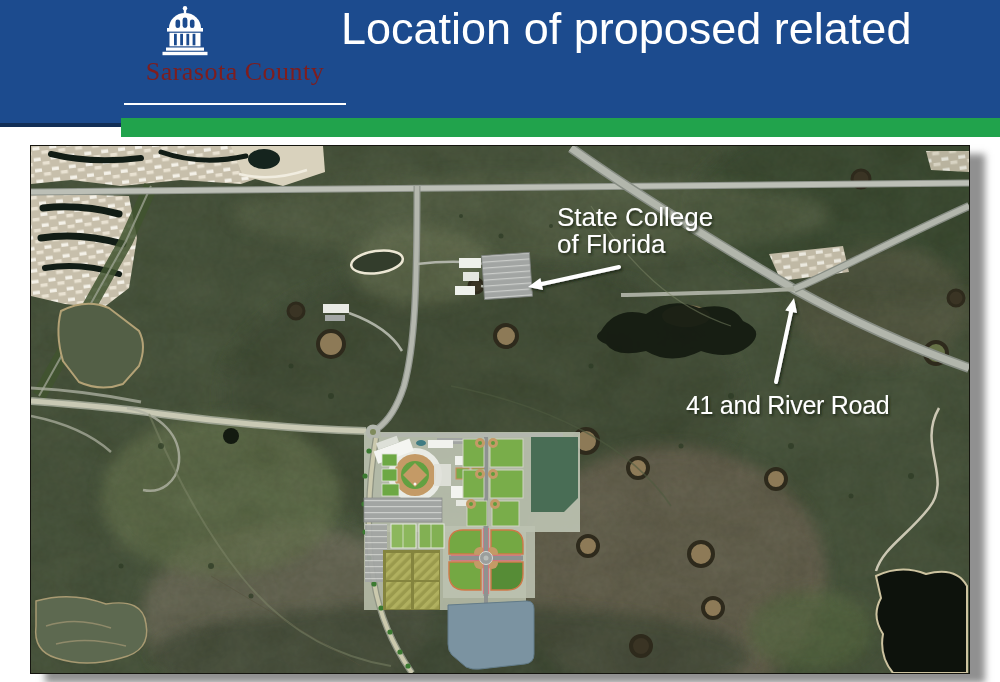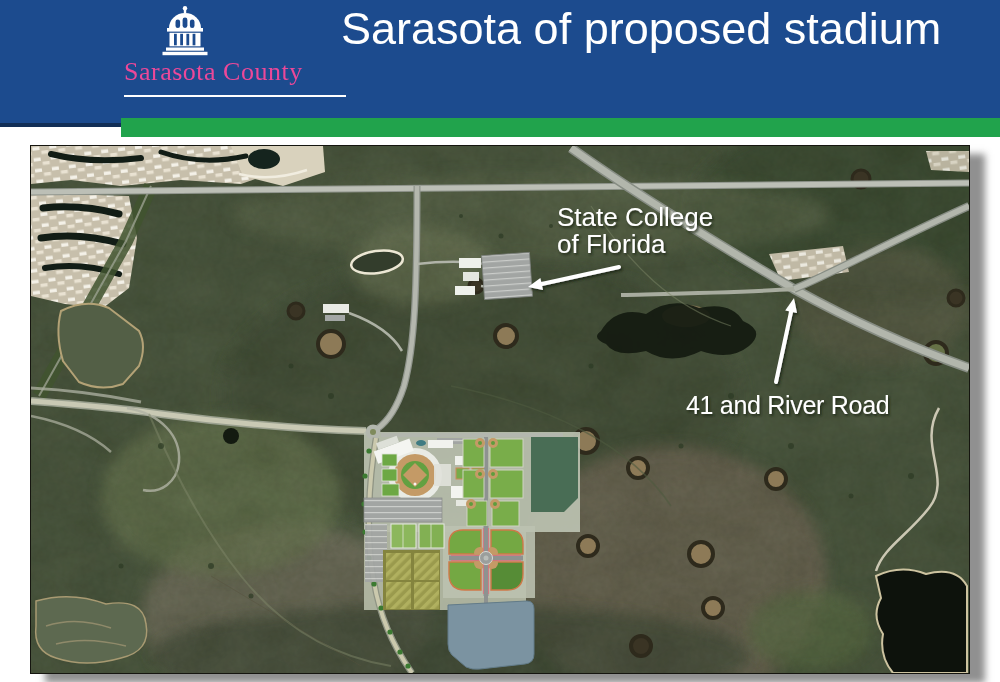--- a/index.html
+++ b/index.html
@@ -3,23 +3,23 @@
 <meta charset="utf-8">
 <style>
   html,body{margin:0;padding:0}
   body{width:1000px;height:682px;background:#fff;overflow:hidden;position:relative;
        font-family:"Liberation Sans",sans-serif}
   .header{position:absolute;left:0;top:0;width:1000px;height:118px;background:#1c4b8e}
   .header-left-ext{position:absolute;left:0;top:118px;width:121px;height:5px;background:#1c4b8e;
        border-bottom:4px solid #122f57}
   .green-bar{position:absolute;left:121px;top:118px;width:879px;height:19px;background:#21a34c}
   .dome{position:absolute;left:162px;top:5px;width:46px;height:52px}
-  .logo-text{position:absolute;left:124px;top:57px;width:222px;text-align:left;
-       font-family:"Liberation Serif",serif;font-size:26px;letter-spacing:.5px;color:#ec4899;
-       padding-bottom:8px;border-bottom:2px solid #fff}
+  .logo-text{position:absolute;left:124px;top:57px;width:222px;text-align:center;
+       font-family:"Liberation Serif",serif;font-size:26px;letter-spacing:.5px;color:#7f1d1d;
+       padding-bottom:16px;border-bottom:2px solid #fff}
   .title{position:absolute;left:341px;top:1px;color:#fff;font-size:45px;line-height:56px;
        white-space:nowrap}
   .map-wrap{position:absolute;left:30px;top:145px;width:938px;height:527px;
        border:1px solid #15150f;background:#46523a;
        box-shadow:15px 9px 7px rgba(125,125,125,.85)}
   .map-wrap svg{display:block}
   text{font-family:"Liberation Sans",sans-serif}
 </style>
 </head>
 <body>
@@ -44,21 +44,21 @@
       <rect x="18.2" y="28.8" width="2.8" height="11.5" fill="#1c4b8e"></rect>
       <rect x="24.4" y="28.8" width="2.8" height="11.5" fill="#1c4b8e"></rect>
       <rect x="30.6" y="28.8" width="2.8" height="11.5" fill="#1c4b8e"></rect>
       <rect x="4" y="42.5" width="38" height="3.2" fill="#fff"></rect>
       <rect x="0.5" y="46.8" width="45" height="3.4" fill="#fff"></rect>
     </svg>
   </div>
   <div class="logo-text">Sarasota County</div>
 
   <div class="title">
-    <div>Sarasota of proposed stadium</div>
+    <div>Location of proposed related</div>
   </div>
 
   <div class="map-wrap">
   <svg viewBox="0 0 938 527" width="938" height="527">
     <defs>
       <pattern id="homes" width="17" height="11" patternUnits="userSpaceOnUse" patternTransform="rotate(-7)">
         <rect width="17" height="11" fill="#c7bfab"></rect>
         <rect x="1" y="1.5" width="7" height="3.4" fill="#f4f1e8"></rect>
         <rect x="9.5" y="6" width="7" height="3.4" fill="#e9e2d2"></rect>
       </pattern>

